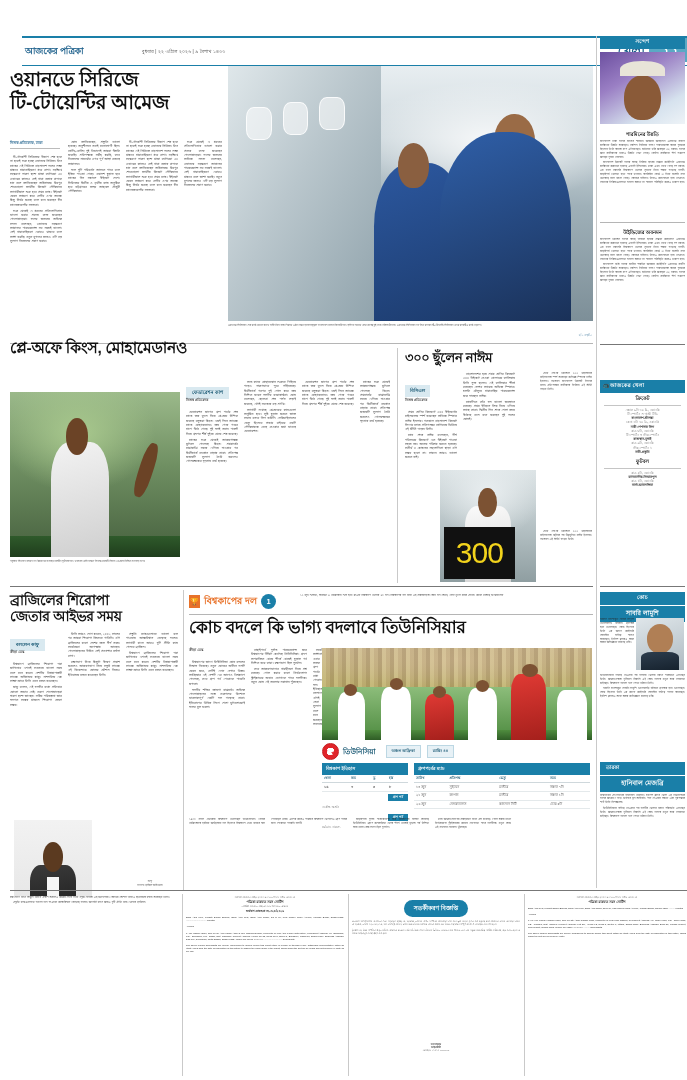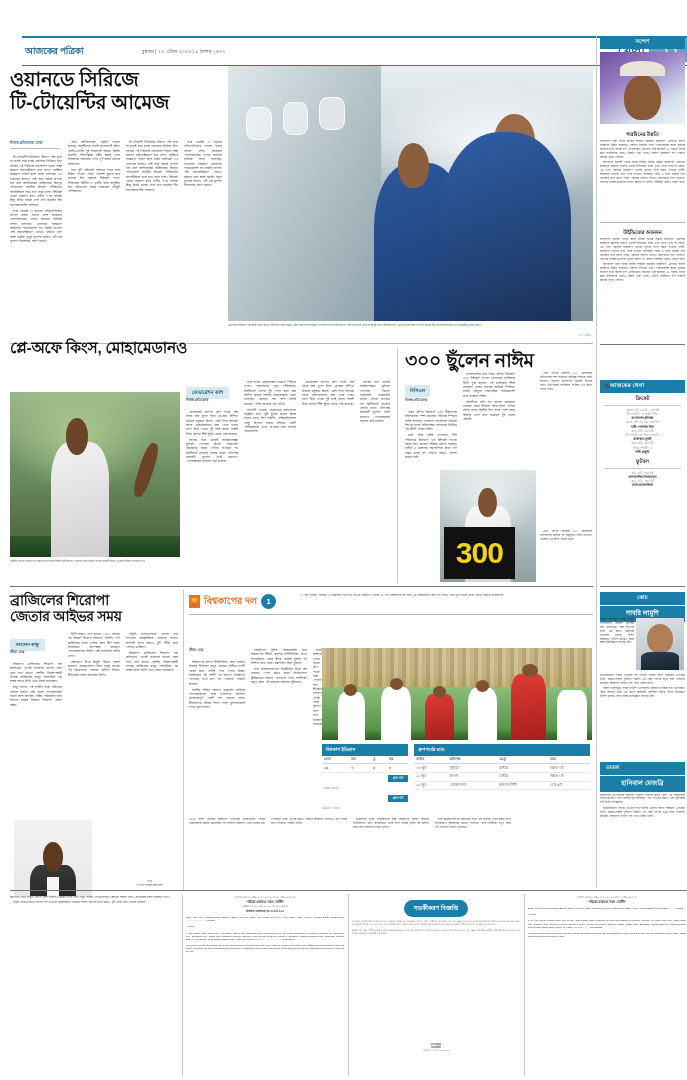--- a/index.html
+++ b/index.html
@@ -49,21 +49,21 @@
   .vrule { position:absolute; width:0.6px; background:#c9c9c9; }
   .hrule { position:absolute; height:0.6px; background:#b5b5b5; }
   .hrule.dark { height:0.9px; background:#777; }
 
   
   .headline {
     font-weight: bold; color:#111; line-height:1.16; letter-spacing:-0.3px;
   }
   .h-lead  { font-size: 19.5px; }
   .h-mid   { font-size: 15.5px; }
-  .h-mid2  { font-size: 19px; }
+  .h-mid2  { font-size: 13px; }
   .h-low   { font-size: 14px; }
   .h-big   { font-size: 17px; }
 
   .byline {
     font-size:3.6px; font-weight:bold; color:#1a5e8a;
     border-bottom:0.5px solid #bbb; padding-bottom:1px; margin-bottom:2px;
   }
   .byline-plain { font-size:3.4px; font-weight:bold; color:#333; margin-bottom:1.5px; }
 
   .tagbox {
@@ -148,21 +148,21 @@
   }
   .cr-head{
     position:absolute; left:40%; bottom:58%; width:19%; height:26%;
     background:#7c5233; border-radius:50%;
   }
   .placard{
     position:absolute; left:4%; bottom:3%; width:74%; height:46%;
     background:#111; display:flex; align-items:center; justify-content:center;
   }
   .placard span{
-    font-size:30px; font-weight:bold; color:#f2d31c; letter-spacing:-1px;
+    font-size:30px; font-weight:normal; color:#f2d31c; letter-spacing:-1px;
     line-height:1;
   }
 
   
   .ph-tunisia {
     background:
       radial-gradient(ellipse 85% 48% at 50% 12%, #cfe6f4 0%, transparent 65%),
       linear-gradient(180deg,#bcd9ea 0%,#8fbf7d 40%,#4d8a3f 100%);
   }
   .tn-crowd{
@@ -451,20 +451,21 @@
   <div class="wc-banner" style="left:189px;top:594px;">
     <div class="wc-icon">🏆</div>
     <div class="wc-label">বিশ্বকাপের দল</div>
     <div class="wc-num">1</div>
   </div>
   <div class="body-text tiny" style="position:absolute;left:300px;top:594px;width:290px;height:18px;">
     <p style="text-indent:0;">১১ জুন শুরুতে, কানাডা ও মেক্সিকোয় শুরু হতে যাওয়া বিশ্বকাপে খেলবে ৪৮ দল। বিশ্বকাপের দল নিয়ে এই ধারাবাহিকে কোন দল কেমন, সেটি তুলে ধরার প্রয়াস। আজ থাকছে তিউনিসিয়া</p>
   </div>
   <div class="hrule" style="left:189px;top:614px;width:404px;"></div>
 
+  <div class="headline h-big" style="position:absolute;left:189px;top:618px;width:404px;">কোচ বদলে কি ভাগ্য বদলাবে তিউনিসিয়ার</div>
 
   <div style="position:absolute;left:189px;top:648px;width:46px;">
     <div class="byline-plain">ক্রীড়া ডেস্ক</div>
   </div>
   <div class="body-text" style="position:absolute;left:189px;top:660px;width:56px;height:225px;">
     <p>বিশ্বকাপের আগে তিউনিসিয়া কোচ বদলের সিদ্ধান্ত নিয়েছে। নতুন কোচের অধীনে দলটি কেমন করে, সেটিই এখন দেখার বিষয়। আফ্রিকার এই দেশটি এর আগেও বিশ্বকাপে খেলেছে, তবে গ্রুপ পর্ব পেরোতে পারেনি কখনো।</p>
     <p>দলটির শক্তির জায়গা মাঝমাঠ। অভিজ্ঞ খেলোয়াড়দের সঙ্গে তরুণদের মিশেলে ভারসাম্যপূর্ণ একটি দল গড়েছে তারা। ইউরোপের বিভিন্ন লিগে খেলা ফুটবলাররাই দলের মূল ভরসা।</p>
   </div>
   <div class="body-text" style="position:absolute;left:251px;top:648px;width:56px;height:238px;">
     <p>বাছাইপর্বে দুর্দান্ত পারফরম্যান্স করে বিশ্বকাপের টিকিট কেটেছে তিউনিসিয়া। গ্রুপে অপরাজিত থেকে শীর্ষে থেকেই চূড়ান্ত পর্ব নিশ্চিত করে তারা। রক্ষণভাগ ছিল দুর্ভেদ্য।</p>
@@ -484,20 +485,32 @@
     <div class="tn-player tn-red" style="left:38%;width:11%;height:50%;"></div>
     <div class="tn-head" style="left:41%;bottom:46%;width:5%;height:13%;"></div>
     <div class="tn-player" style="left:54%;width:11%;height:56%;"></div>
     <div class="tn-head" style="left:57%;bottom:52%;width:5%;height:13%;"></div>
     <div class="tn-player tn-red" style="left:70%;width:13%;height:72%;"></div>
     <div class="tn-head" style="left:74%;bottom:68%;width:6%;height:15%;"></div>
     <div class="tn-player" style="left:87%;width:11%;height:54%;"></div>
   </div>
 
   <div class="tun-box" style="left:322px;top:742px;width:270px;height:70px;">
+    <div style="display:flex;align-items:center;gap:4px;height:19px;">
+      <div class="tun-flag"></div>
+      <div class="tun-name">তিউনিসিয়া</div>
+      <div style="margin-left:6px;display:flex;gap:6px;align-items:center;">
+        <span class="tun-chip">
+          <span>অঞ্চল</span>&nbsp;<span>আফ্রিকা</span>
+        </span>
+        <span class="tun-chip">
+          <span>র‍্যাঙ্কিং</span>&nbsp;<span>৪৪</span>
+        </span>
+      </div>
+    </div>
 
     <div style="display:flex;gap:6px;margin-top:2px;">
 
       <div style="width:86px;">
         <div class="tun-head">বিশ্বকাপ ইতিহাস</div>
         <table class="tun-table">
           <tbody>
               <tr>
             <th>খেলা</th>
             <th>জয়</th>

